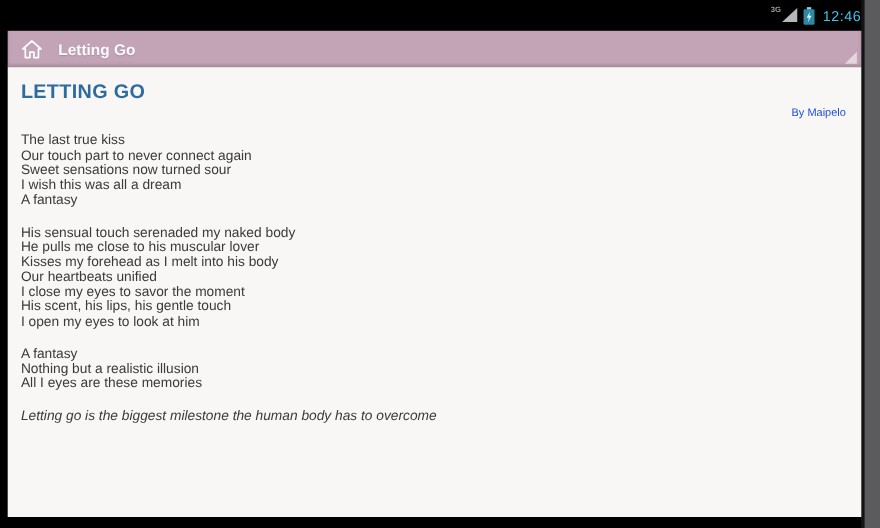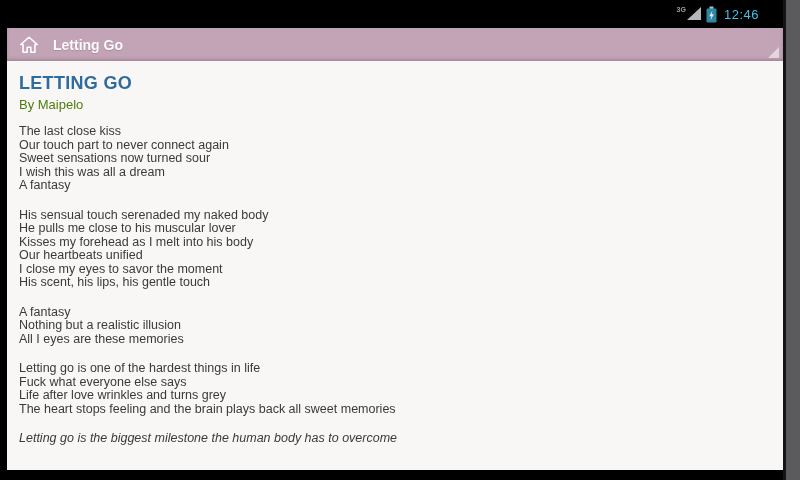--- a/index.html
+++ b/index.html
@@ -26,21 +26,21 @@
     display: flex; flex-direction: column;
     padding-bottom: 10px; 
     box-sizing: border-box;
   }
 
   
   .status-bar {
     height: 28px; flex: 0 0 28px;
     background: #000;
     display: flex; align-items: center; justify-content: flex-end;
-    padding-right: 24px; gap: 5px;
+    padding-right: 0; gap: 5px;
   }
   .signal-wrap { display: flex; align-items: flex-start; height: 16px; }
   .net-label {
     color: #9aa0a2; font-size: 7px; line-height: 7px;
     margin-right: 1px; margin-top: 0px; font-weight: bold;
   }
   .time {
     font-size: 13px; letter-spacing: 0.5px;
     margin-left: 2px;
   }
@@ -76,22 +76,23 @@
     padding: 10px 14px 0 12px;
     overflow: hidden;
     position: relative;
   }
   .poem-title {
     font-size: 18px; font-weight: bold;
     letter-spacing: 0.3px;
     margin: 2px 0 3px 0;
   }
   .poem-byline {
-    color: #4d7c0f; font-size: 13px;
+    color: #1d4ed8; font-size: 10px;
     margin: 0 0 13px 0;
+    text-align: right;
   }
   .poem-line {
     font-size: 12.5px; line-height: 13.5px;
     white-space: pre;
   }
   .stanza { margin-bottom: 16px; }
   .stanza:last-child { margin-bottom: 0; font-style: italic; }
 </style>
 </head>
 <body>
@@ -128,44 +129,39 @@
     <span class="ab-title">Letting Go</span>
     <div class="corner-grip"></div>
   </div>
 
   <div class="content" style="color: rgb(58, 58, 58);">
     <div class="poem-title" style="color: rgb(46, 107, 158);">LETTING GO</div>
     <div class="poem-byline">By Maipelo</div>
 
     <div>
         <div class="stanza">
-          <div class="poem-line">The last close kiss</div>
+          <div class="poem-line">The last true kiss</div>
           <div class="poem-line">Our touch part to never connect again</div>
           <div class="poem-line">Sweet sensations now turned sour</div>
           <div class="poem-line">I wish this was all a dream</div>
           <div class="poem-line">A fantasy</div>
         </div>
         <div class="stanza">
           <div class="poem-line">His sensual touch serenaded my naked body</div>
           <div class="poem-line">He pulls me close to his muscular lover</div>
           <div class="poem-line">Kisses my forehead as I melt into his body</div>
           <div class="poem-line">Our heartbeats unified</div>
           <div class="poem-line">I close my eyes to savor the moment</div>
           <div class="poem-line">His scent, his lips, his gentle touch</div>
+          <div class="poem-line">I open my eyes to look at him</div>
         </div>
         <div class="stanza">
           <div class="poem-line">A fantasy</div>
           <div class="poem-line">Nothing but a realistic illusion</div>
           <div class="poem-line">All I eyes are these memories</div>
-        </div>
-        <div class="stanza">
-          <div class="poem-line">Letting go is one of the hardest things in life</div>
-          <div class="poem-line">Fuck what everyone else says</div>
-          <div class="poem-line">Life after love wrinkles and turns grey</div>
-          <div class="poem-line">The heart stops feeling and the brain plays back all sweet memories</div>
         </div>
         <div class="stanza">
           <div class="poem-line">Letting go is the biggest milestone the human body has to overcome</div>
         </div>
       </div>
 
   </div>
 
 </div>
 

